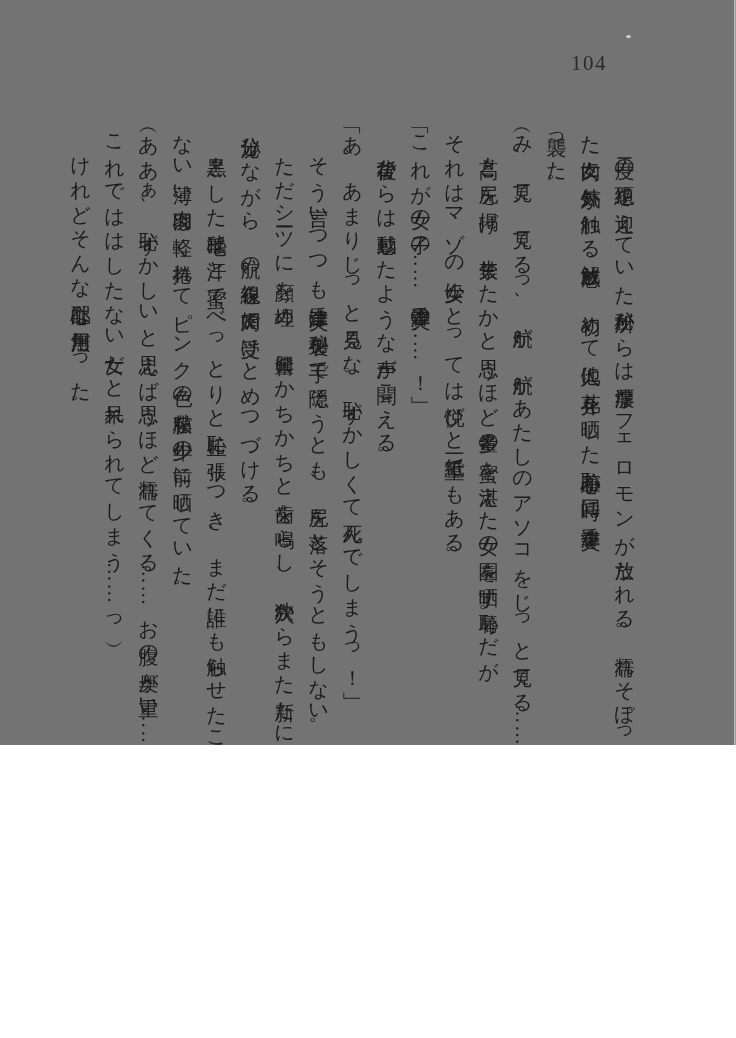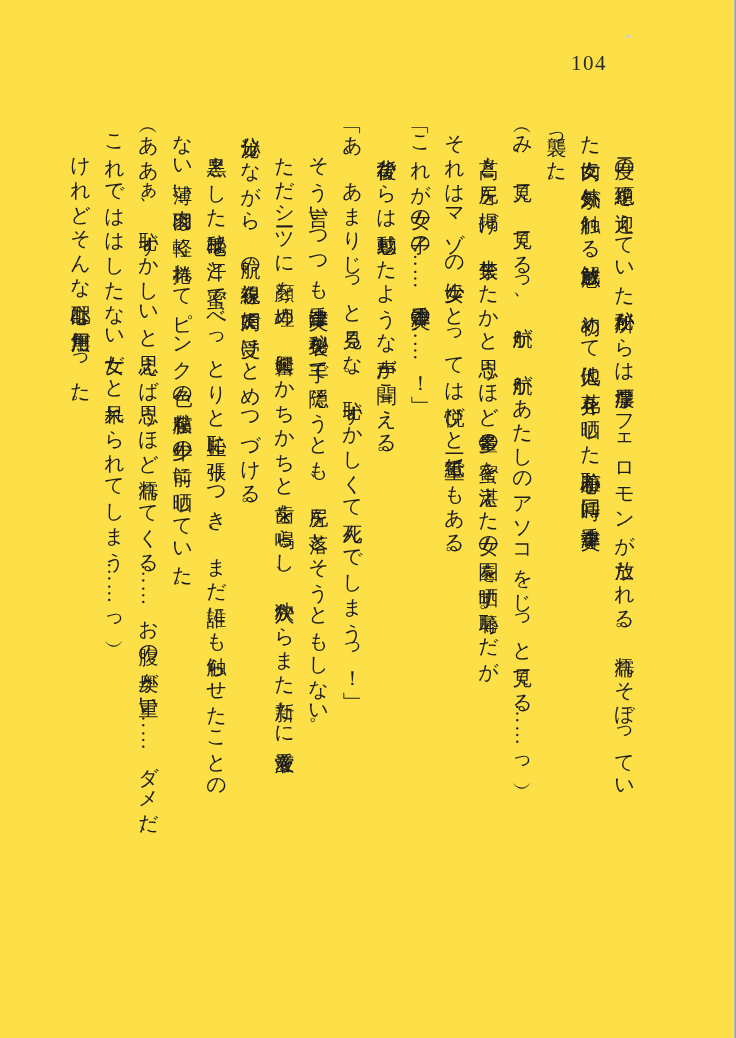--- a/index.html
+++ b/index.html
@@ -3,22 +3,22 @@
 <meta charset="utf-8">
 <style>
   html, body {
     margin: 0;
     padding: 0;
     background: #ffffff;
   }
   .book-page {
     position: relative;
     width: 736px;
-    height: 1038px;
-    background: #fde047;
+    height: 745px;
+    background: #737373;
     overflow: hidden;
     font-family: "Liberation Serif", "DejaVu Serif", serif;
   }
   .page-number {
     position: absolute;
     top: 51px;
     left: 571px;
     font-size: 21px;
     color: #2a2a2a;
     letter-spacing: 1.5px;

